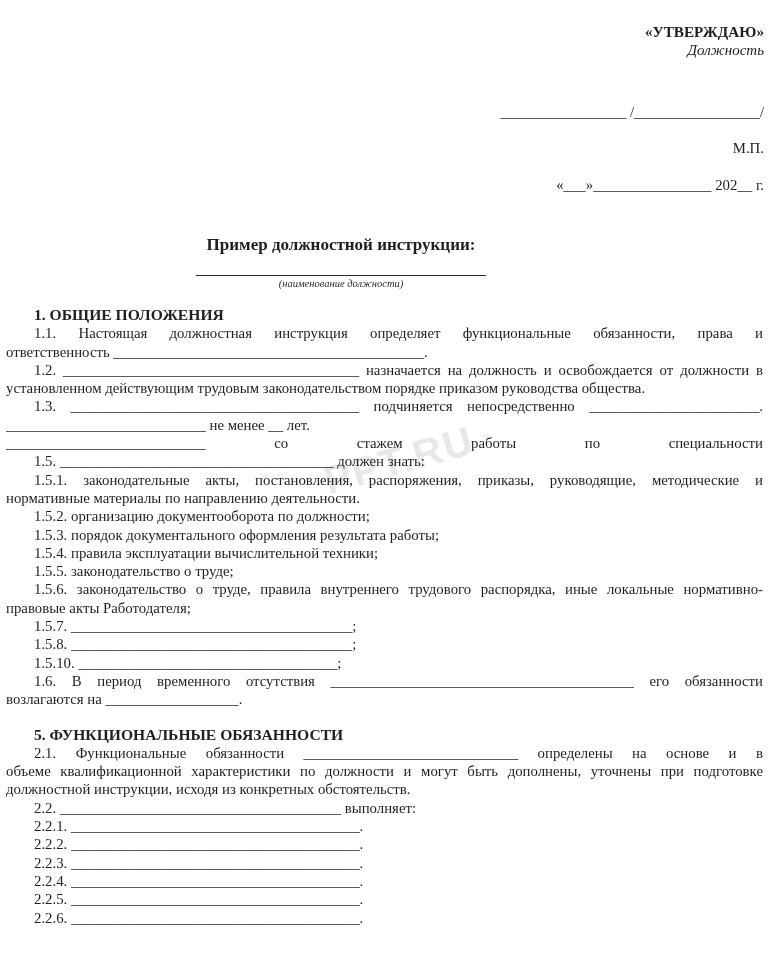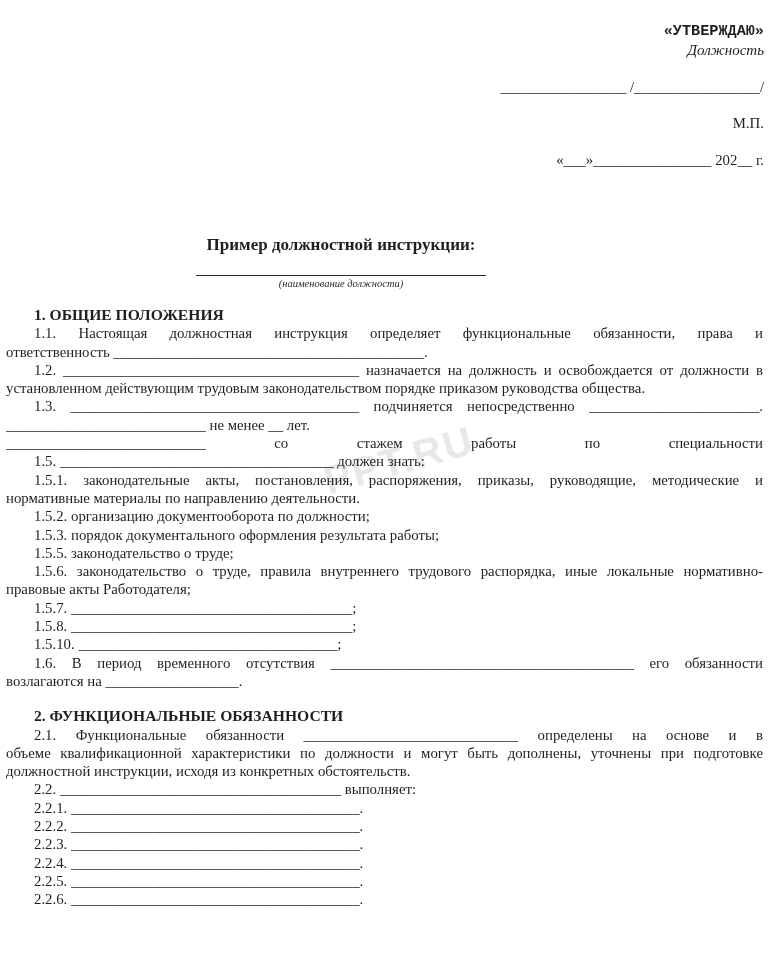--- a/index.html
+++ b/index.html
@@ -37,29 +37,28 @@
     position: absolute;
     top: 22px;
     right: 6px;
     text-align: right;
     z-index: 1;
   }
   .approve-stamp {
     font-weight: bold;
     font-size: 15.2px;
     line-height: 19px;
-    font-family: Liberation Mono, monospace;
   }
   .approve-position {
     font-style: italic;
     font-size: 15px;
     line-height: 19px;
   }
   .approve-signature {
-    margin-top: 18px;
+    margin-top: 43px;
     font-size: 14.8px;
     line-height: 19px;
   }
   .approve-seal {
     margin-top: 17px;
     font-size: 14.8px;
     line-height: 19px;
   }
   .approve-date {
     margin-top: 18px;
@@ -154,31 +153,32 @@
         <div class="line js ind">1.2. ________________________________________ назначается на должность и освобождается от должности в</div>
         <div class="line">установленном действующим трудовым законодательством порядке приказом руководства общества.</div>
         <div class="line js ind">1.3. _______________________________________ подчиняется непосредственно _______________________.</div>
         <div class="line">___________________________ не менее __ лет.</div>
         <div class="line js">___________________________ со стажем работы по специальности</div>
         <div class="line ind">1.5. _____________________________________ должен знать:</div>
         <div class="line js ind">1.5.1. законодательные акты, постановления, распоряжения, приказы, руководящие, методические и</div>
         <div class="line">нормативные материалы по направлению деятельности.</div>
         <div class="line ind">1.5.2. организацию документооборота по должности;</div>
         <div class="line ind">1.5.3. порядок документального оформления результата работы;</div>
+        <div class="line ind">1.5.4. правила эксплуатации вычислительной техники;</div>
         <div class="line ind">1.5.5. законодательство о труде;</div>
         <div class="line js ind">1.5.6. законодательство о труде, правила внутреннего трудового распорядка, иные локальные нормативно-</div>
         <div class="line">правовые акты Работодателя;</div>
         <div class="line ind">1.5.7. ______________________________________;</div>
         <div class="line ind">1.5.8. ______________________________________;</div>
         <div class="line ind">1.5.10. ___________________________________;</div>
         <div class="line js ind">1.6. В период временного отсутствия _________________________________________ его обязанности</div>
         <div class="line">возлагаются на __________________.</div>
       </div>
       <div class="section">
-        <div class="heading line ind">2. ФУНКЦИОНАЛЬНЫЕ ОБЯЗАННОСТИ</div>
+        <div class="heading line ind">5. ФУНКЦИОНАЛЬНЫЕ ОБЯЗАННОСТИ</div>
         <div class="line js ind">2.1. Функциональные обязанности _____________________________ определены на основе и в</div>
         <div class="line js">объеме квалификационной характеристики по должности и могут быть дополнены, уточнены при подготовке</div>
         <div class="line">должностной инструкции, исходя из конкретных обстоятельств.</div>
         <div class="line ind">2.2. ______________________________________ выполняет:</div>
         <div class="line ind">2.2.1. _______________________________________.</div>
         <div class="line ind">2.2.2. _______________________________________.</div>
         <div class="line ind">2.2.3. _______________________________________.</div>
         <div class="line ind">2.2.4. _______________________________________.</div>
         <div class="line ind">2.2.5. _______________________________________.</div>
         <div class="line ind">2.2.6. _______________________________________.</div>

